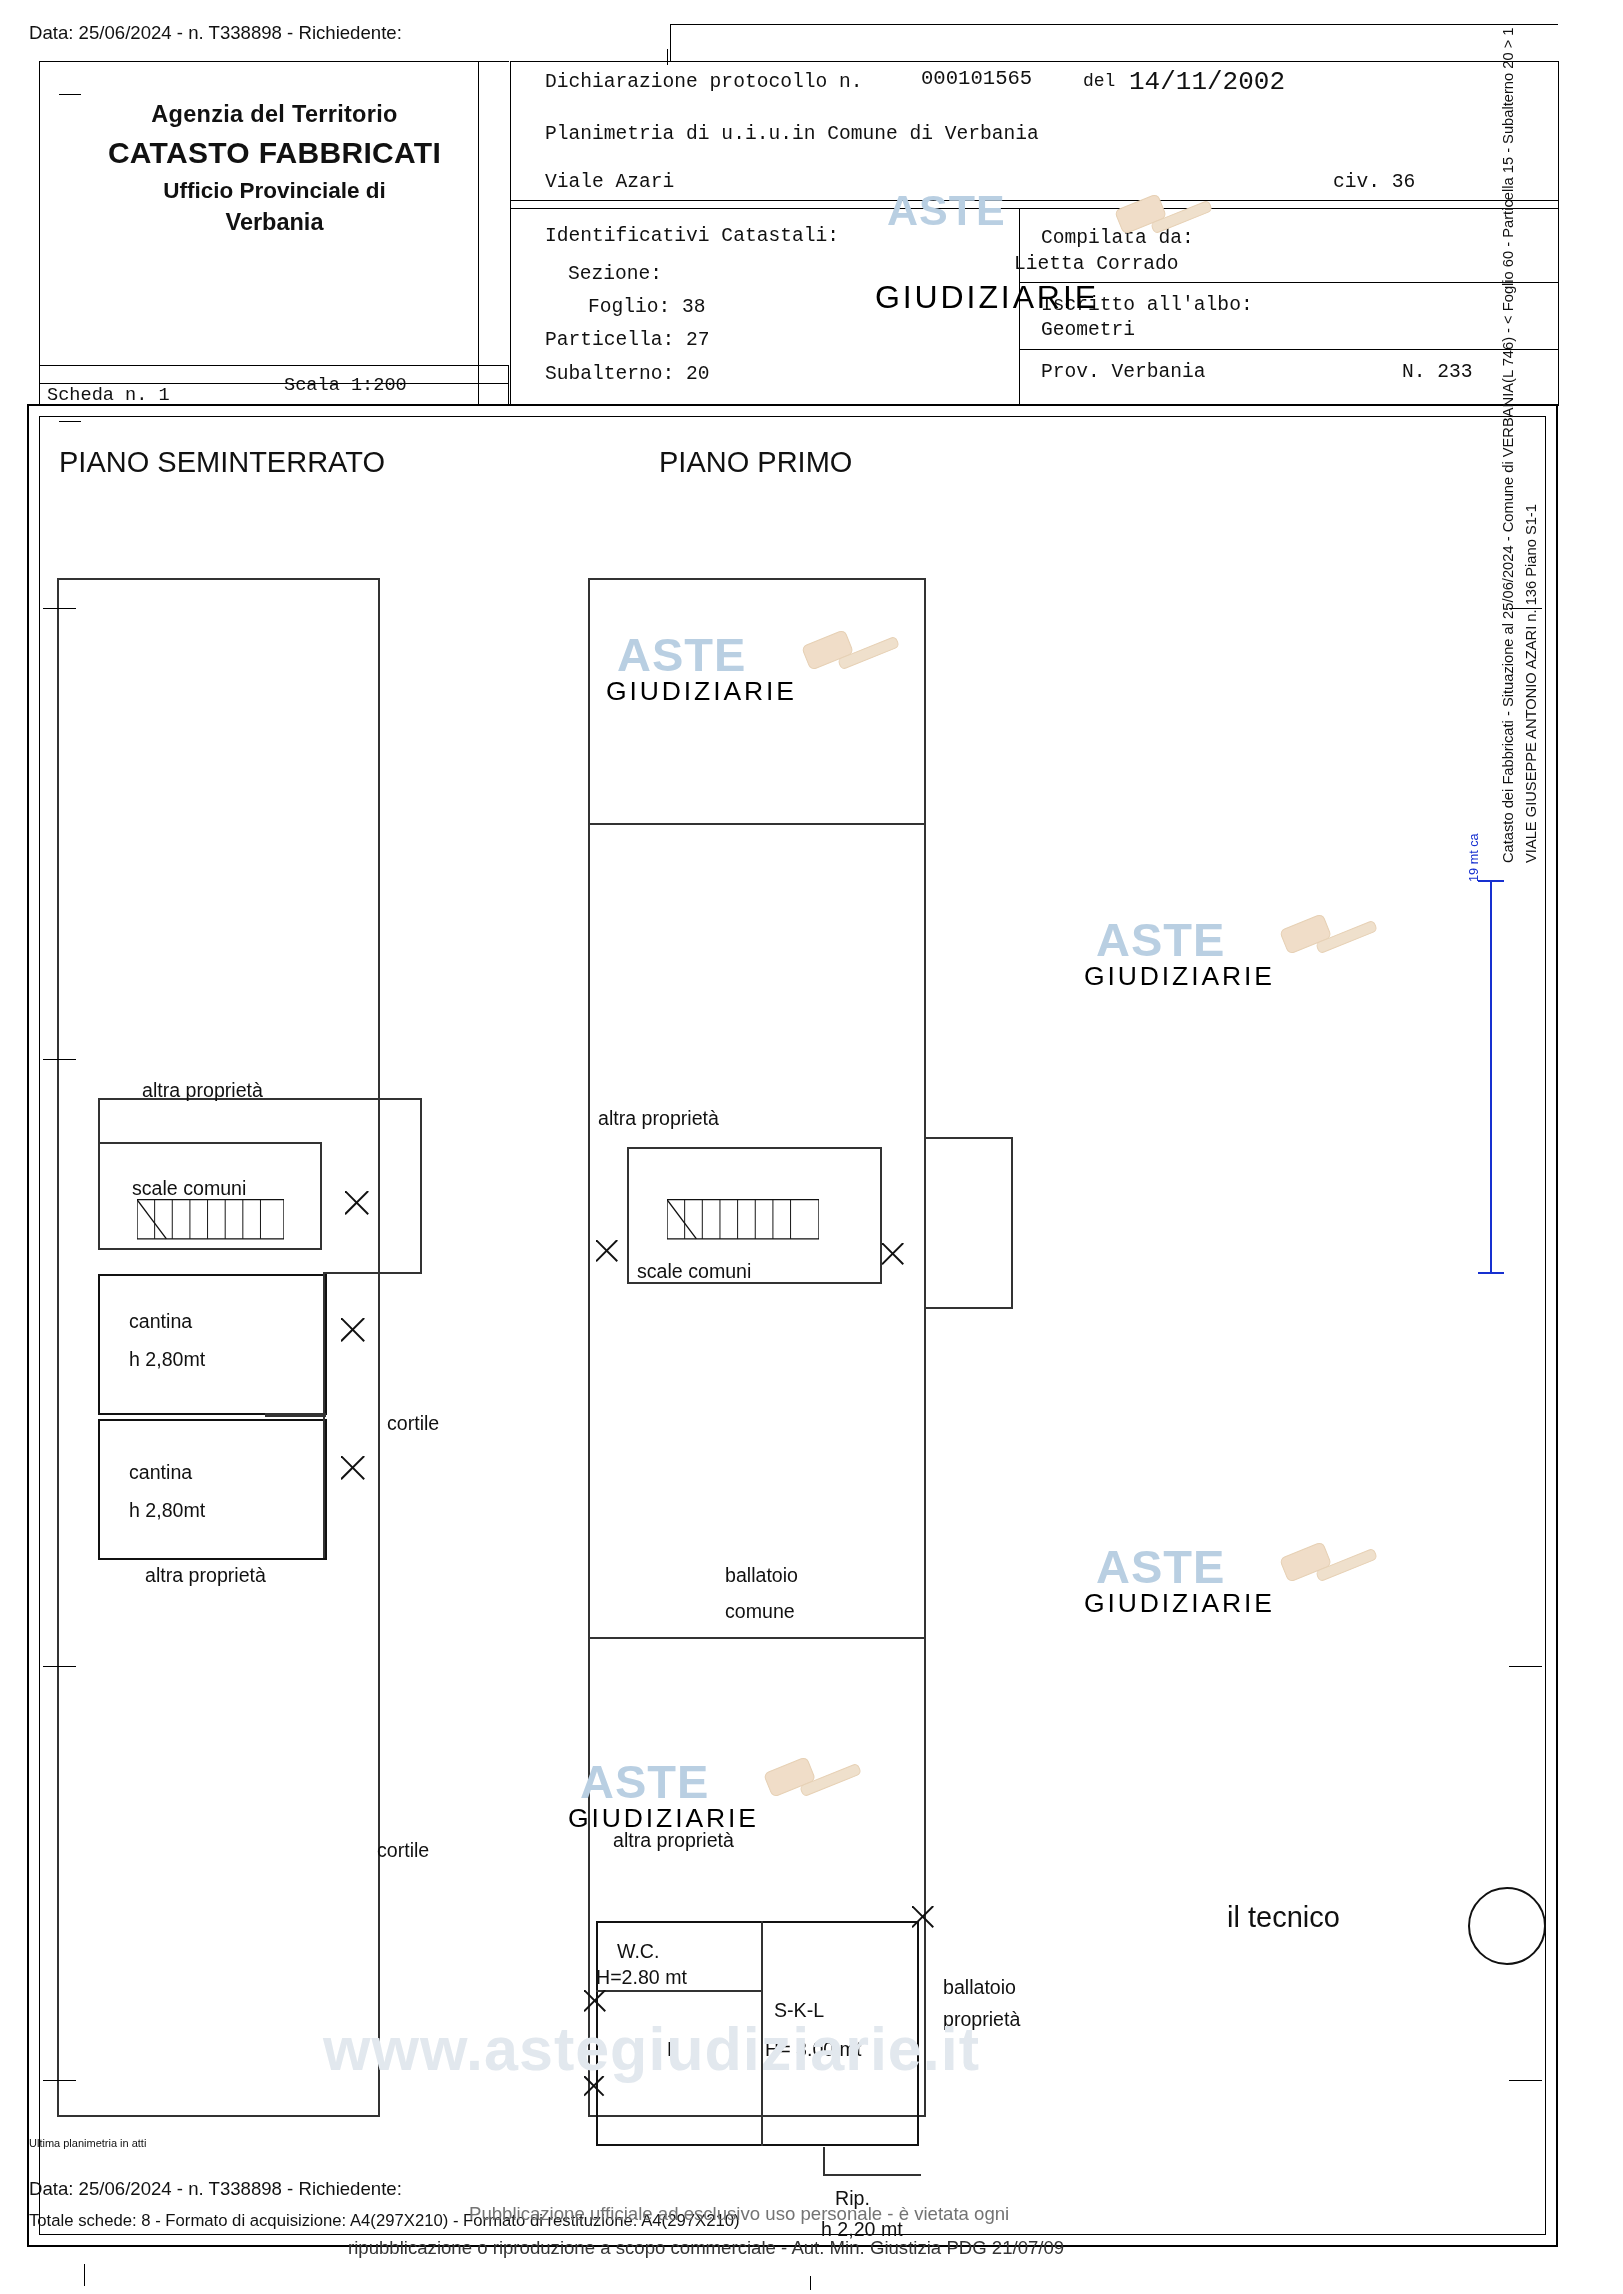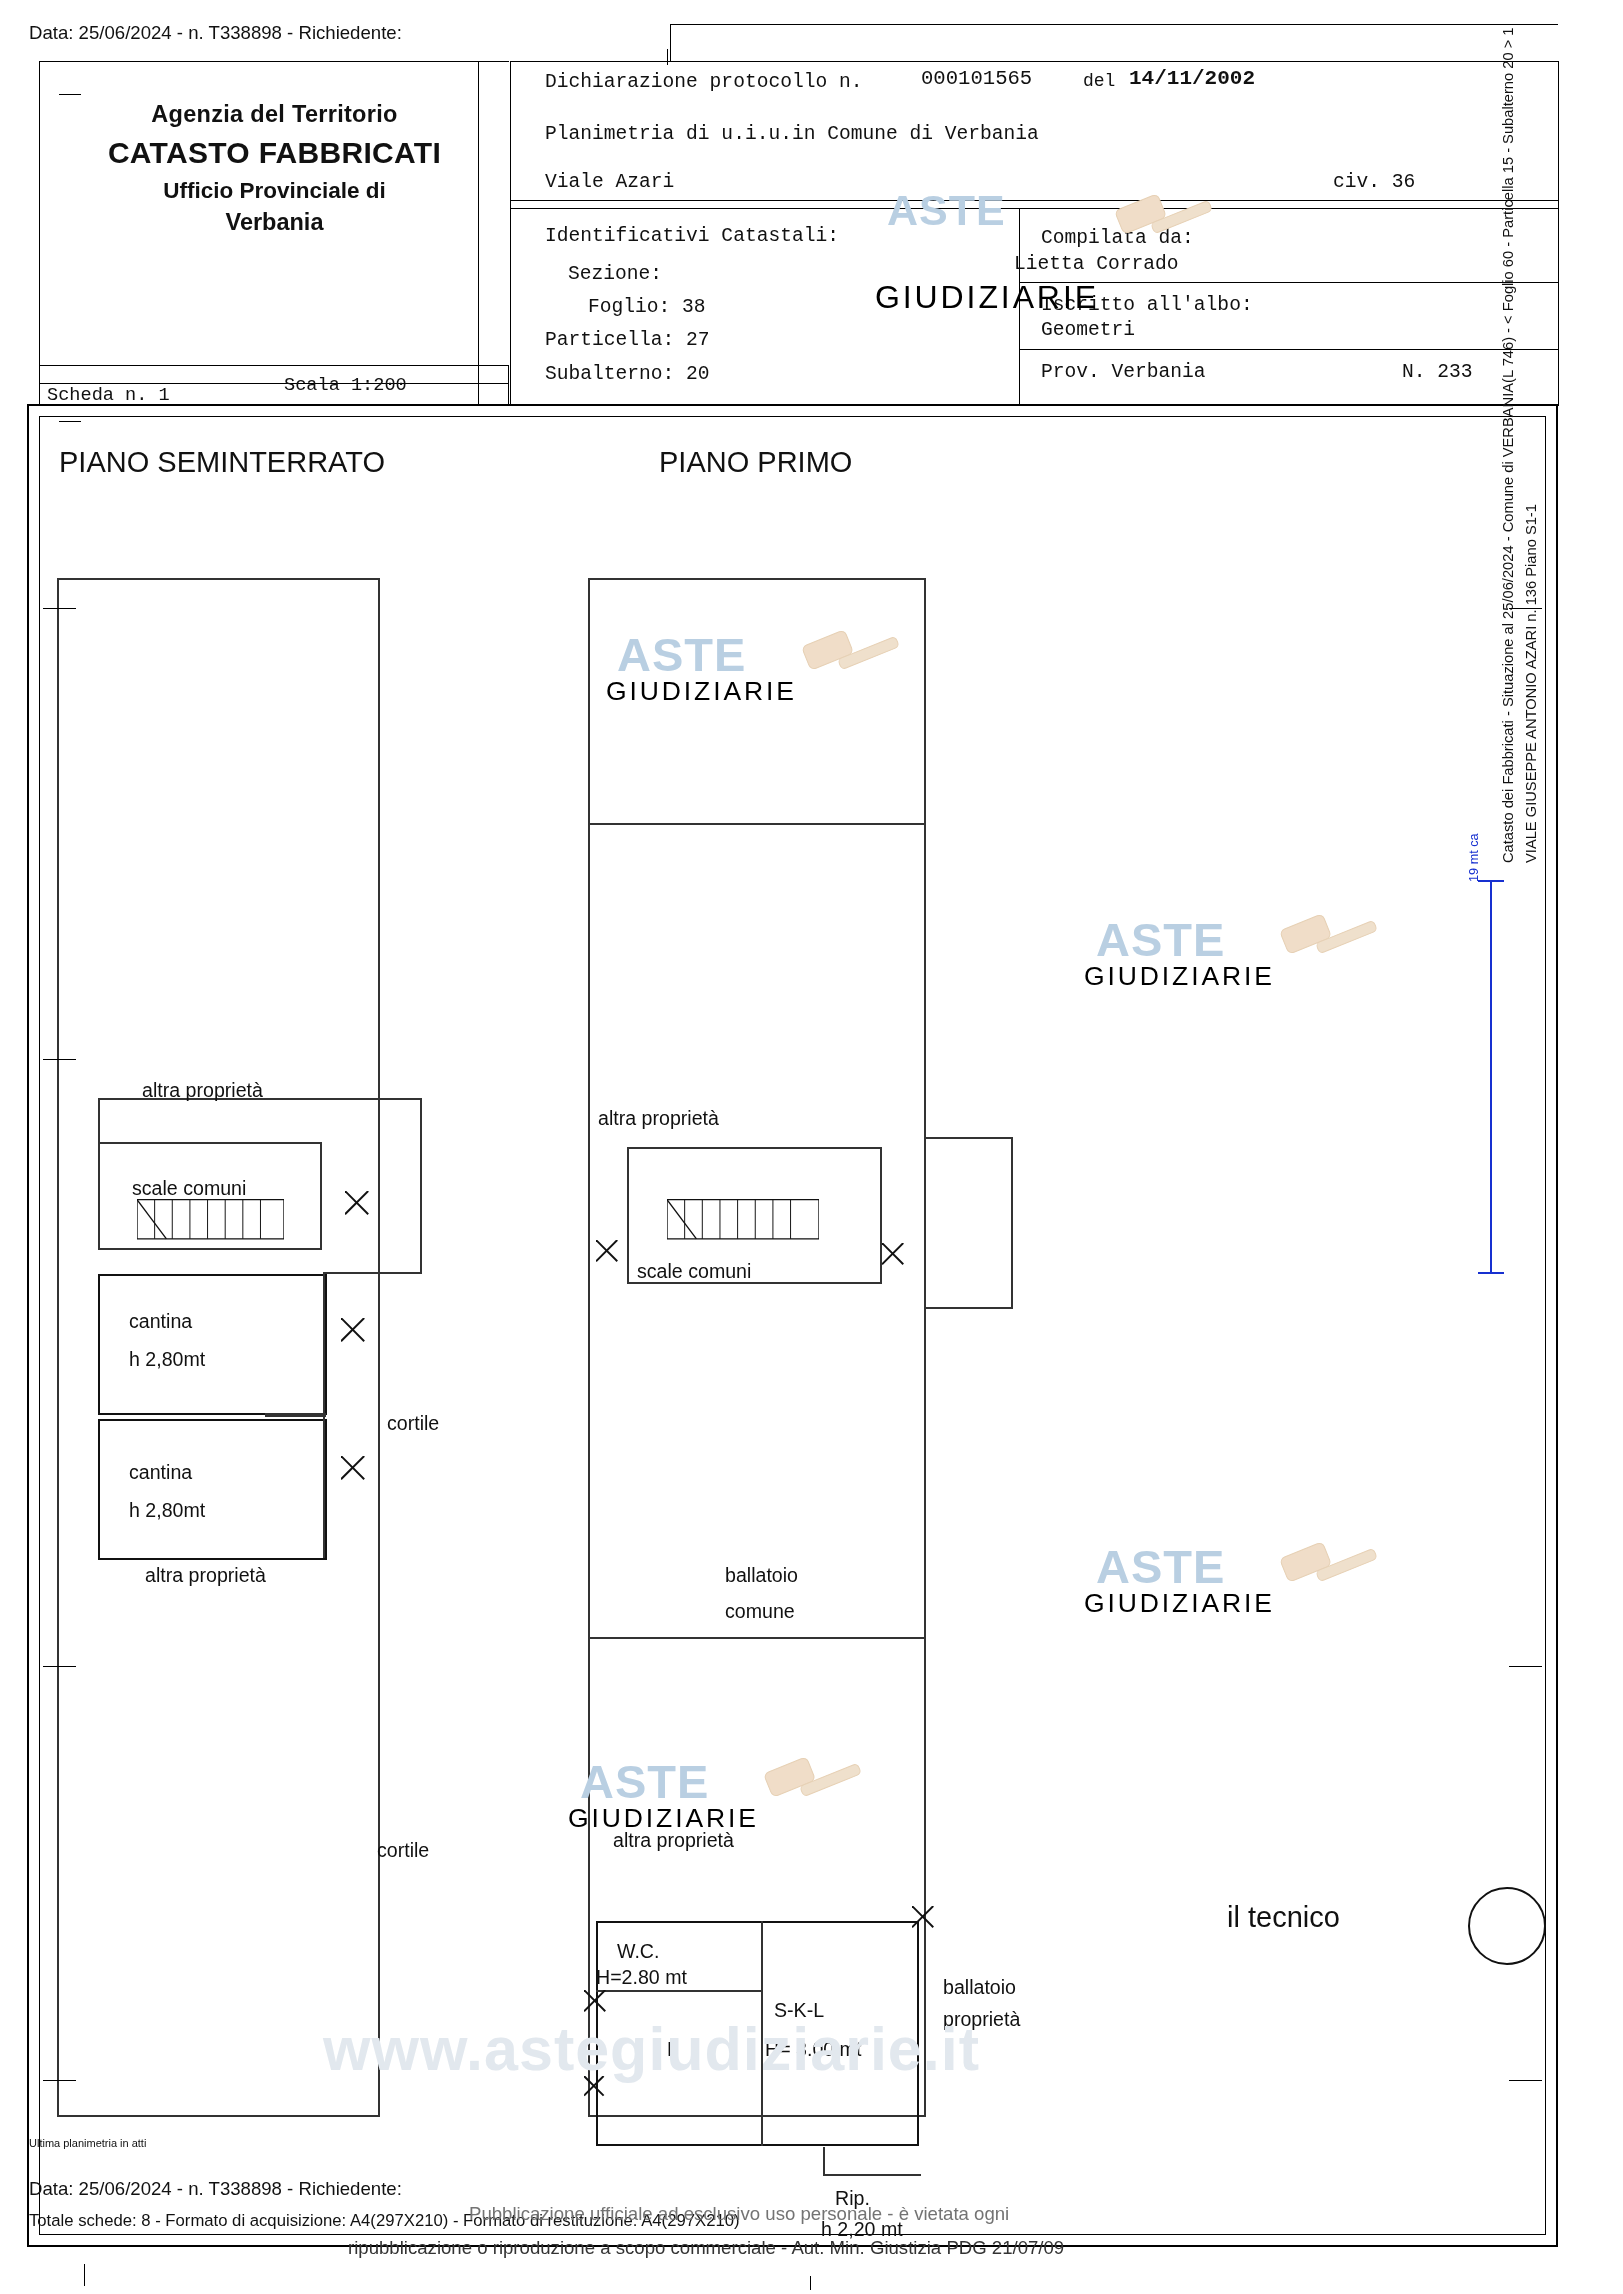--- a/index.html
+++ b/index.html
@@ -46,21 +46,21 @@
     left:510px;top:61px;width:1049px;height:345px;
     border:1px solid #000;box-sizing:border-box;
   }
   
   .hr-line{background:#000;height:1px;position:absolute;}
   .vr-line{background:#000;width:1px;position:absolute;}
 
   #decl-text{left:545px;top:71px;font-size:19.6px;}
   #decl-num{left:921px;top:67px;font-size:20.6px;}
   #decl-del{left:1083px;top:71px;font-size:18px;}
-  #decl-date{left:1129px;top:67px;font-size:21px;font-weight:bold;}
+  #decl-date{left:1129px;top:67px;font-size:26px;}
   #plan-text{left:545px;top:123px;font-size:19.6px;}
   #viale{left:545px;top:171px;font-size:19.6px;}
   #civ{left:1333px;top:171px;font-size:19.6px;}
 
   #ident-title{left:545px;top:225px;font-size:19.6px;}
   #sezione{left:568px;top:263px;font-size:19.6px;}
   #foglio{left:588px;top:296px;font-size:19.6px;}
   #particella{left:545px;top:329px;font-size:19.6px;}
   #subalterno{left:545px;top:363px;font-size:19.6px;}
 

